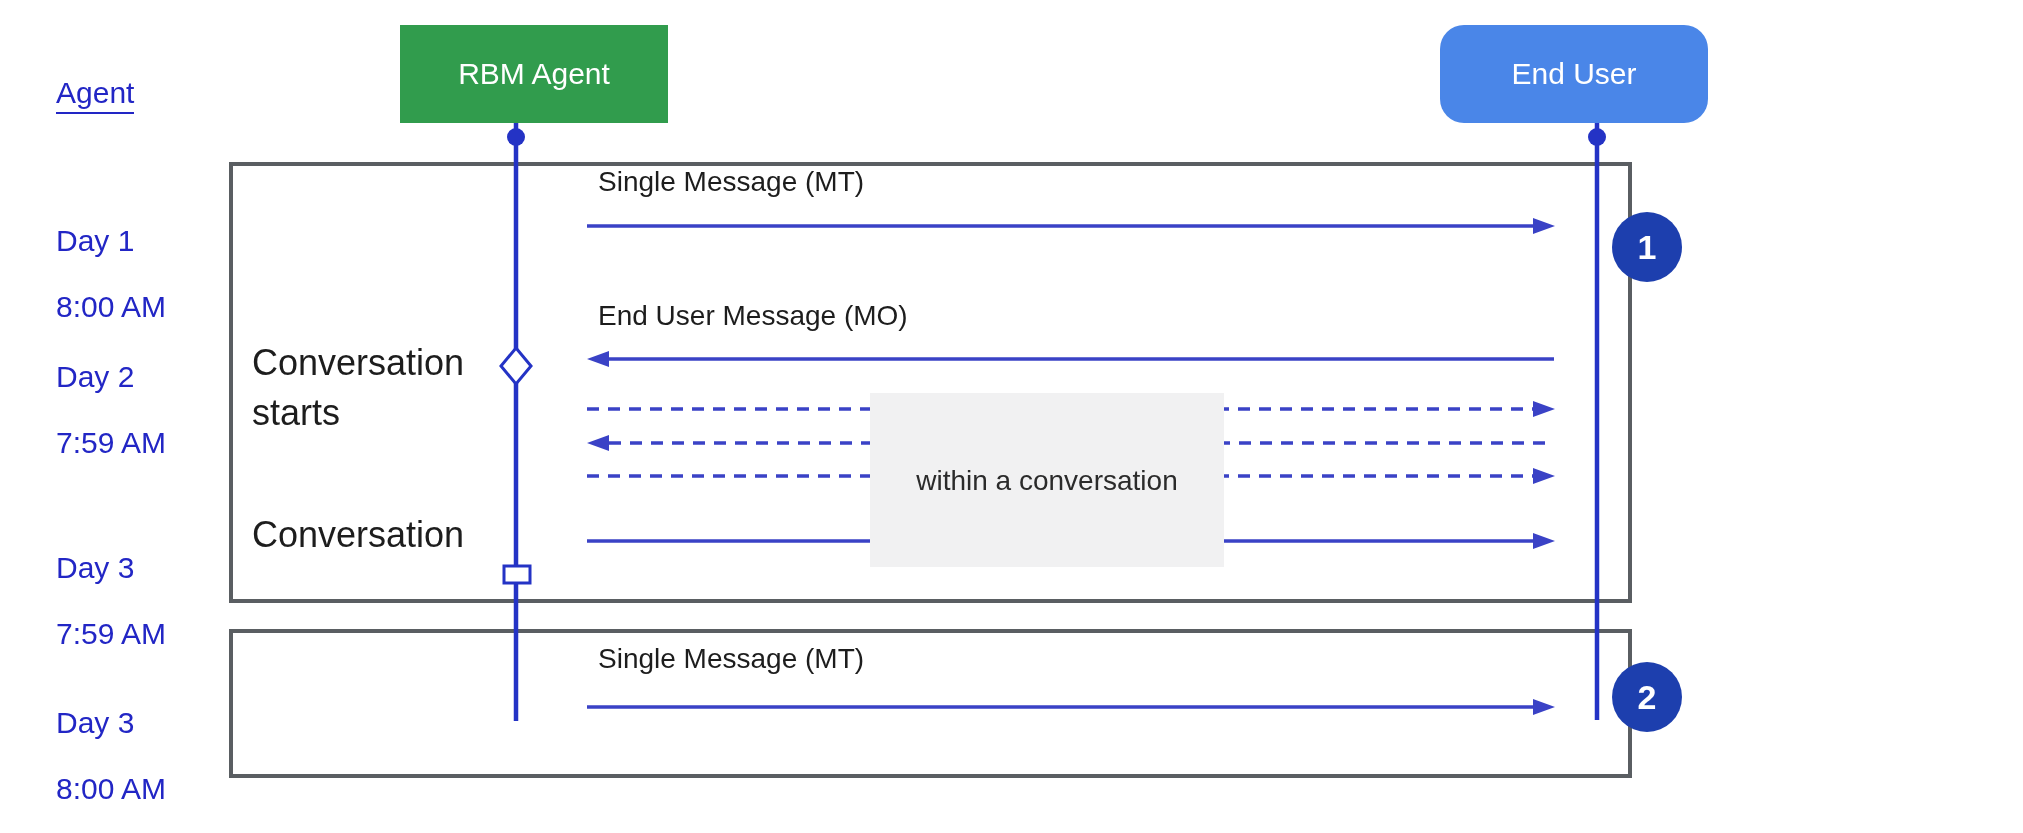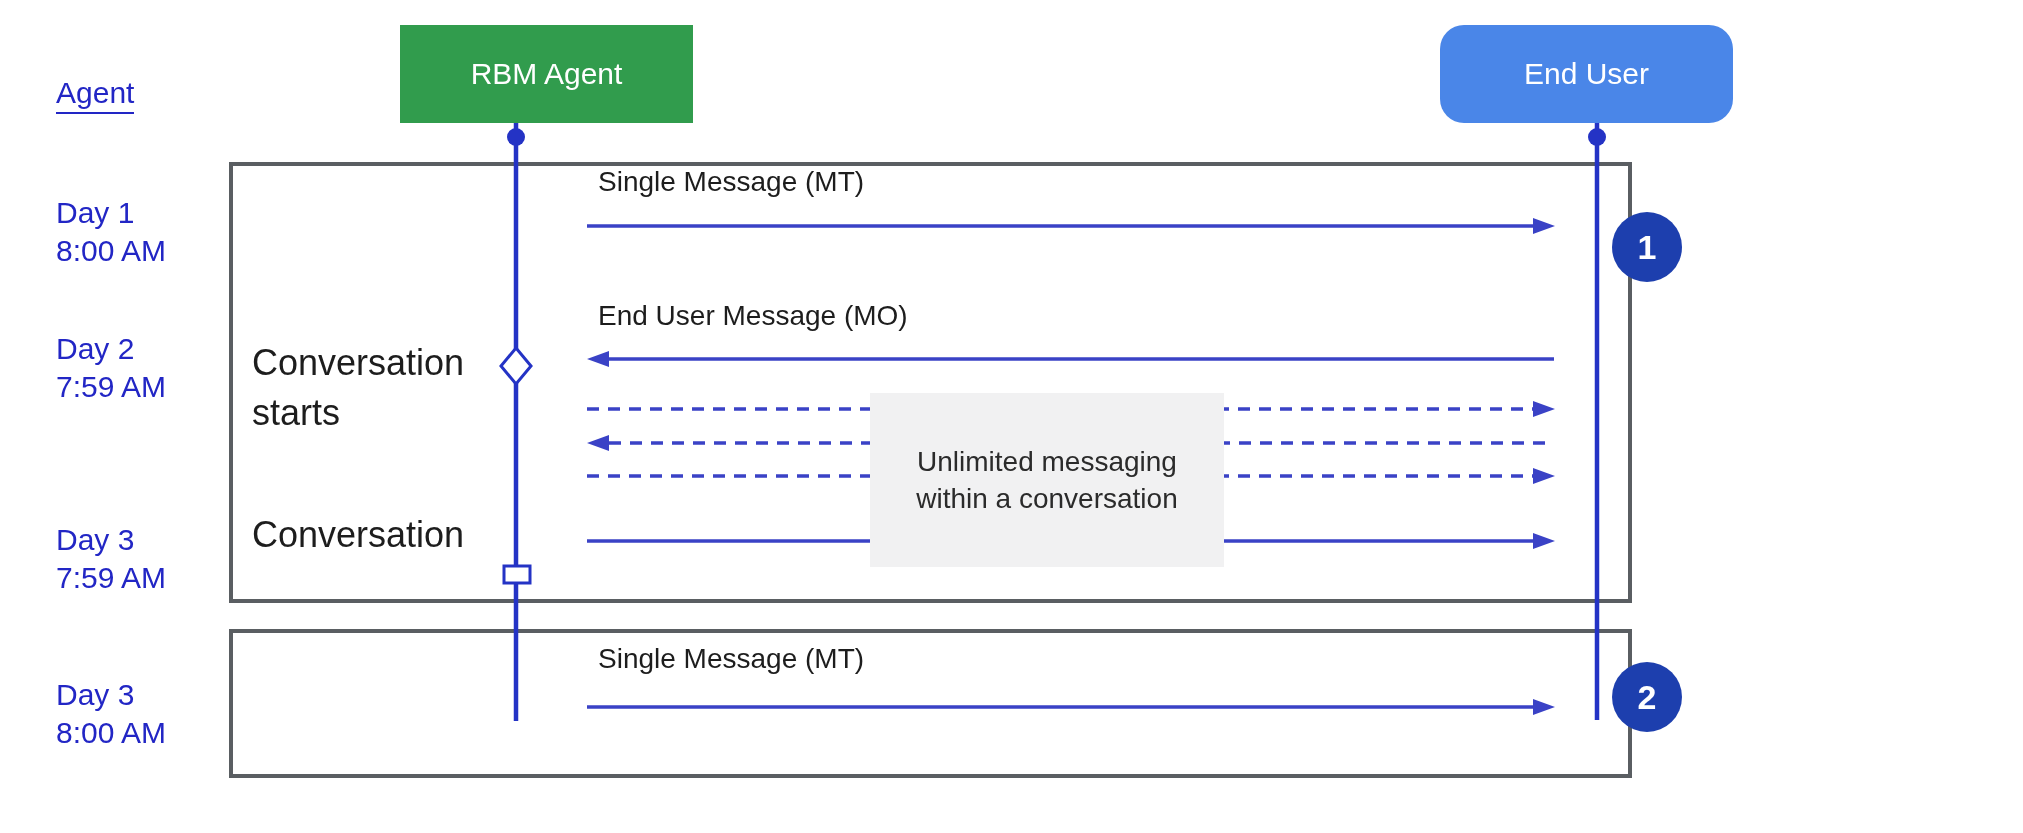--- a/index.html
+++ b/index.html
@@ -7,27 +7,27 @@
     --badge-blue:#1d3fae; --day-blue:#2226c5; --border-gray:#5a5e62; --caption-gray:#85878a;
     --panel-bg:#f1f1f2; --label-black:#1d1d1d;
   }
   html,body{margin:0;padding:0;background:#fff;}
   .stage{position:relative;width:2023px;height:833px;background:#fff;overflow:hidden;
          font-family:"Liberation Sans","DejaVu Sans",sans-serif;}
 
   .time-label{position:absolute;left:56px;top:76px;font-size:30px;color:var(--day-blue);}
   .time-label span{border-bottom:2px solid var(--day-blue);padding-bottom:3px;}
 
-  .actor{position:absolute;top:25px;width:293px;height:98px;display:flex;align-items:center;
+  .actor{position:absolute;top:25px;width:268px;height:98px;display:flex;align-items:center;
          justify-content:center;color:#fff;font-size:30px;}
   .actor.rbm{left:400px;background:var(--green);}
   .actor.end{left:1440px;background:var(--blue-box);border-radius:24px;}
 
   .day-label{position:absolute;left:56px;font-size:30px;line-height:38px;color:var(--day-blue);}
-  .day-label span{display:block;}
+  .day-label span{display:block;margin-top:28px;}
   .day-1{top:194px;} .day-2{top:330px;} .day-3a{top:521px;} .day-3b{top:676px;}
 
   .frame{position:absolute;left:229px;width:1403px;border:4px solid var(--border-gray);
          box-sizing:border-box;background:transparent;}
   .frame1{top:162px;height:441px;}
   .frame2{top:629px;height:149px;}
 
   svg.overlay{position:absolute;left:0;top:0;z-index:3;pointer-events:none;}
   .lifeline{stroke:var(--line-blue);stroke-width:4.5;}
   .dot{fill:var(--line-blue);}
@@ -119,21 +119,20 @@
     <polygon class="head" points="1555,541 1533,533 1533,549"></polygon>
 
     <polygon class="marker-shape" points="516,348 531,366 516,384 501,366"></polygon>
     <rect class="marker-shape" x="504" y="566" width="26" height="17"></rect>
 
     <line class="msg" x1="587" y1="707" x2="1533" y2="707"></line>
     <polygon class="head" points="1555,707 1533,699 1533,715"></polygon>
   </svg>
 
   <div class="panel">
-    <span>Unlimited messaging</span>
     <span>within a conversation</span>
   </div>
 
   <div class="msg-label mt1">Single Message (MT)</div>
   <div class="msg-label mo">End User Message (MO)</div>
   <div class="msg-label mt2">Single Message (MT)</div>
 
   <div class="note-label conv-starts">
     <span>Conversation</span>
     <span>starts</span>

